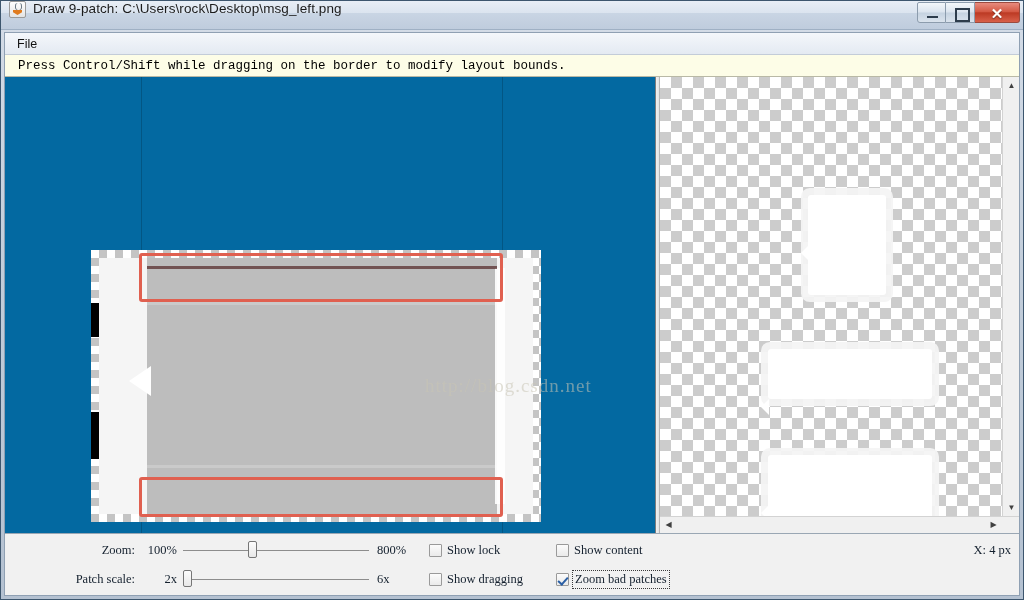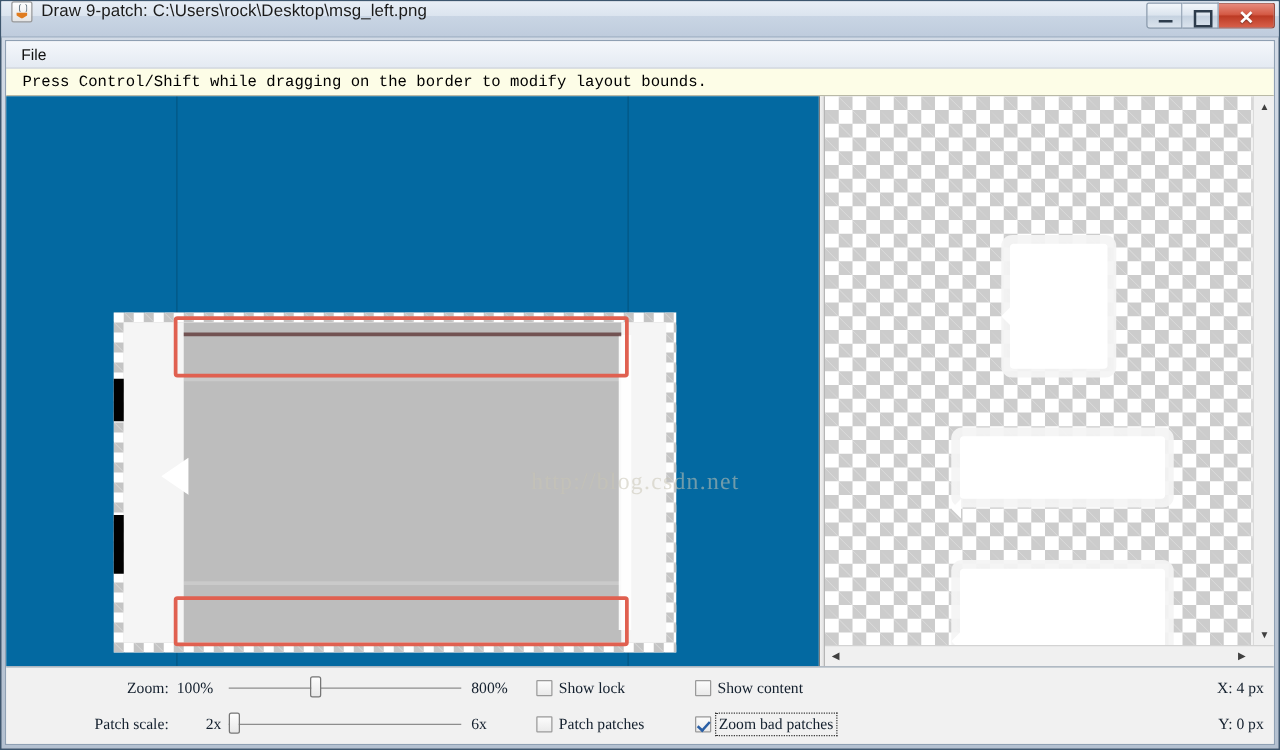--- a/index.html
+++ b/index.html
@@ -374,21 +374,21 @@
           <div id="preview-hscroll-corner"></div>
         </div>
       </div>
 
     </div>
 
     <div id="bottom-bar">
 
       <div class="ctrl-row">
         <div class="mono label-right" style="width:130px">Zoom:</div>
-        <div class="mono" style="width:48px; text-align:center; padding-right:6px">100%</div>
+        <div class="mono" style="width:48px; text-align:right; padding-right:6px">100%</div>
         <div class="slider-track" style="width:186px">
           <div class="rail"></div>
           <div class="slider-thumb" id="zoom-thumb" style="left: 65px;"></div>
         </div>
         <div class="mono" style="width:54px; padding-left:8px">800%</div>
         <div class="cb-wrap" style="width:133px; padding-left:6px">
           <span class="cb-box" id="cb-0"></span>
           <span class="mono cb-label">Show lock</span>
         </div>
         <div class="cb-wrap" style="width:180px">
@@ -401,24 +401,23 @@
       <div class="ctrl-row">
         <div class="mono label-right" style="width:130px">Patch scale:</div>
         <div class="mono" style="width:48px; text-align:right; padding-right:6px">2x</div>
         <div class="slider-track" style="width:186px">
           <div class="rail"></div>
           <div class="slider-thumb" id="patch-thumb" style="left: 0px;"></div>
         </div>
         <div class="mono" style="width:54px; padding-left:8px">6x</div>
         <div class="cb-wrap" style="width:133px; padding-left:6px">
           <span class="cb-box" id="cb-1"></span>
-          <span class="mono cb-label">Patch patches</span>
+          <span class="mono cb-label">Show dragging</span>
         </div>
         <div class="cb-wrap" style="width:180px">
           <span class="cb-box checked" id="cb-3"></span>
           <span class="mono cb-label focus-ring" id="cb-3-label">Zoom bad patches</span>
         </div>
-        <div class="mono" style="flex:1 1 auto; text-align:right">Y:  0 px</div>
       </div>
 
     </div>
   </div>
 </div>
 
 </body></html>

